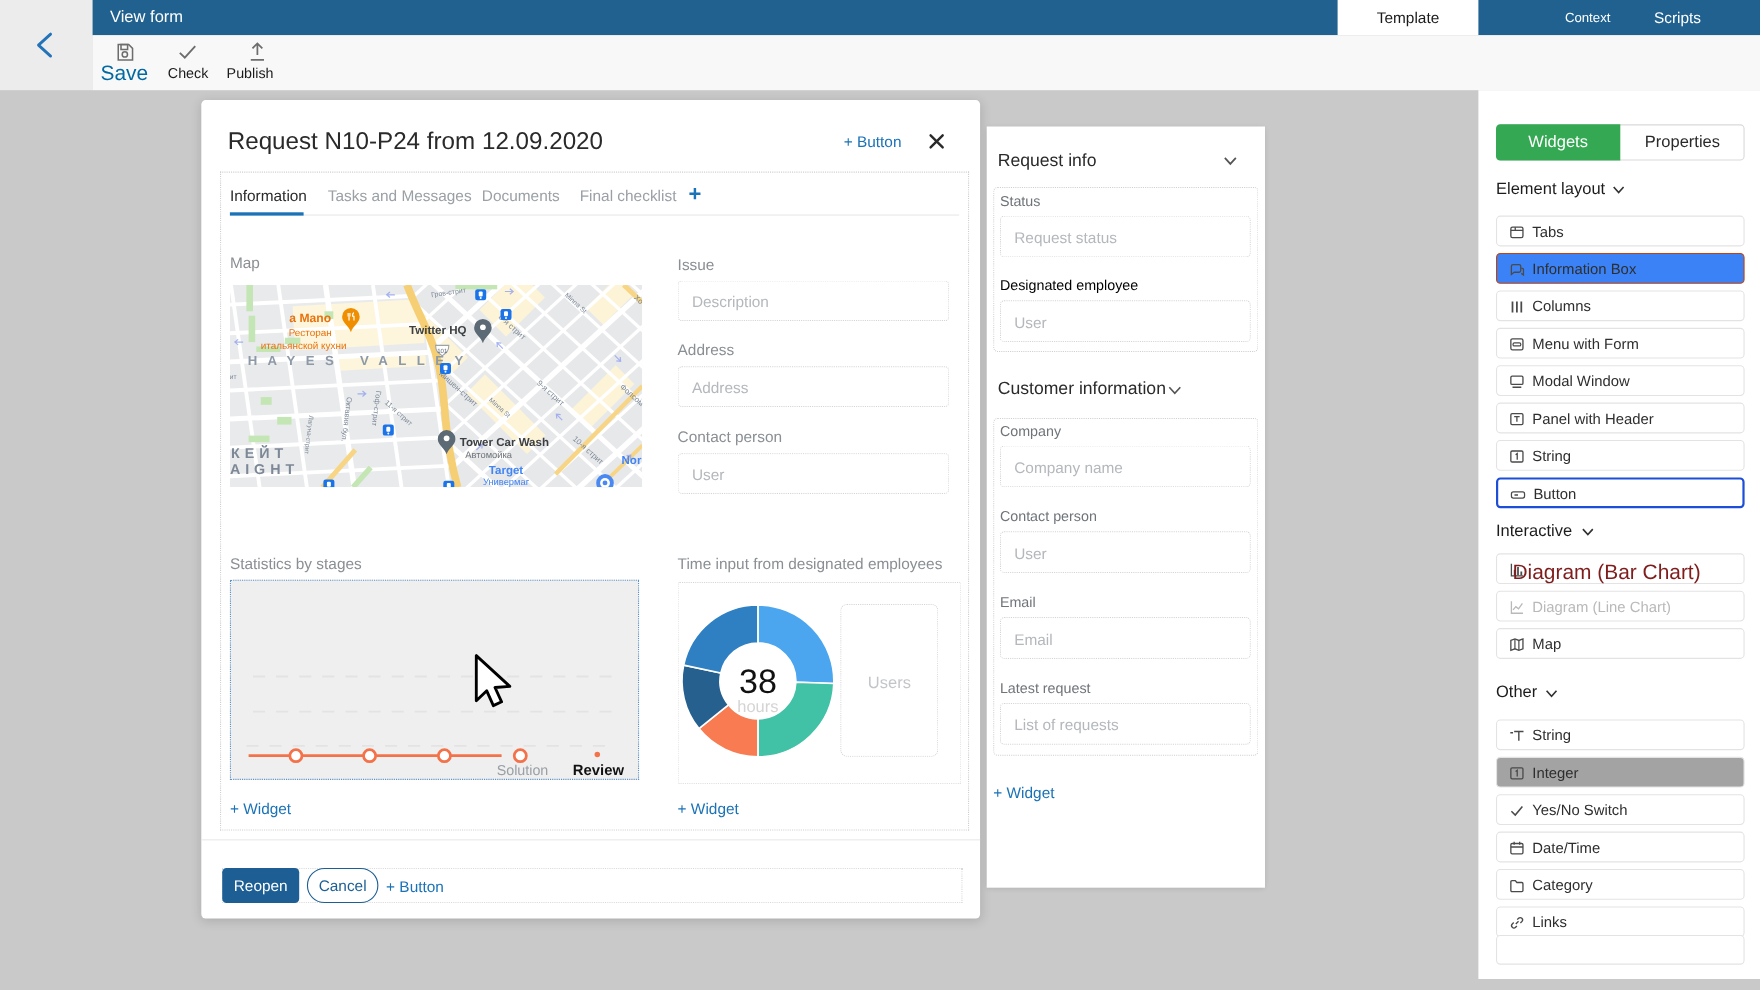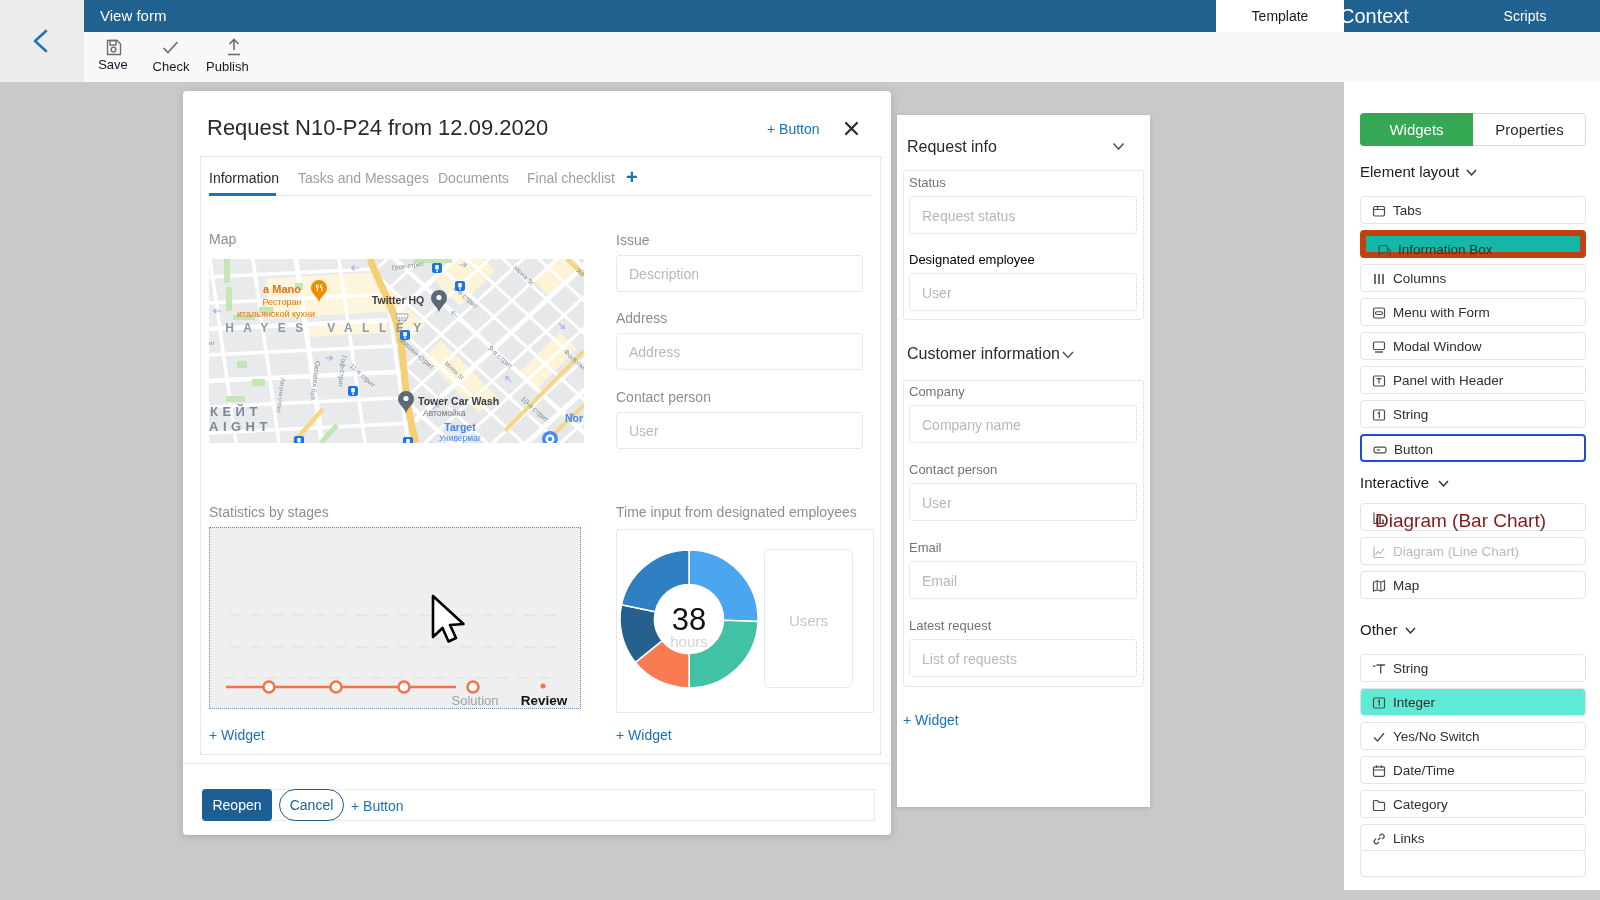--- a/index.html
+++ b/index.html
@@ -8,35 +8,35 @@
 .lbl{color:#8a8f94;font-size:14px}
 .ph{color:#b4b8bc;font-size:14px}
 .blue{color:#1a72b7}
 .din{border:1px dotted #d4d4d4;border-radius:4px;background:#fff}
 </style></head>
 <body>
 
 <div class="abs" style="left:84px;top:0;width:1516px;height:32px;background:#20618f"></div>
 <div class="abs" style="left:100px;top:7px;color:#fff;font-size:15px">View form</div>
 <div class="abs" style="left:1216px;top:0;width:128px;height:32px;background:#fff;color:#1b1b1b;font-size:14px;text-align:center;line-height:32px">Template</div>
-<div class="abs" style="left:1340px;top:0;width:124px;height:32px;color:#fff;font-size:20px;text-align:left;line-height:32px">Context</div>
+<div class="abs" style="left:1340px;top:0;width:124px;height:32px;color:#fff;font-size:12px;text-align:right;line-height:32px">Context</div>
 <div class="abs" style="left:1464px;top:0;width:122px;height:32px;color:#fff;font-size:14px;text-align:center;line-height:32px">Scripts</div>
 
 <div class="abs" style="left:0;top:0;width:84px;height:82px;background:#ececec"></div>
 <svg class="abs" style="left:30px;top:28px" width="20" height="26" viewBox="0 0 20 26">
     <path d="M16 3 L5 13 L16 23" fill="none" stroke="#2273b9" stroke-width="2.6" stroke-linecap="round" stroke-linejoin="round"></path>
   </svg>
 
 <div class="abs" style="left:84px;top:32px;width:1516px;height:50px;background:#f8f8f8"></div>
 <svg class="abs" style="left:105px;top:39px" width="17" height="17" viewBox="0 0 17 17">
     <path d="M2.5 1.5 h9.5 l3.5 3.5 v10.5 h-13 z" fill="none" stroke="#6d6d6d" stroke-width="1.4"></path>
     <rect x="5" y="1.5" width="6" height="4.5" fill="none" stroke="#6d6d6d" stroke-width="1.4"></rect>
     <circle cx="8.5" cy="10.5" r="2.4" fill="none" stroke="#6d6d6d" stroke-width="1.4"></circle>
   </svg>
-<div class="abs" style="left:85px;top:57px;width:56px;text-align:center;font-size:13px;color:#0f172a">Save</div>
+<div class="abs" style="left:85px;top:57px;width:56px;text-align:center;font-size:19px;color:#0369a1">Save</div>
 <svg class="abs" style="left:162px;top:40px" width="17" height="15" viewBox="0 0 17 15">
     <path d="M1.5 8 L6 12.5 L15.5 2" fill="none" stroke="#6d6d6d" stroke-width="1.7"></path>
   </svg>
 <div class="abs" style="left:143px;top:59px;width:56px;text-align:center;font-size:13px;color:#1b1b1b">Check</div>
 <svg class="abs" style="left:226px;top:38px" width="16" height="18" viewBox="0 0 16 18">
     <path d="M8 12 V2 M3.5 6 L8 1.5 L12.5 6" fill="none" stroke="#6d6d6d" stroke-width="1.6"></path>
     <path d="M2 16.5 h12" stroke="#6d6d6d" stroke-width="1.6"></path>
   </svg>
 <div class="abs" style="left:206px;top:59px;width:56px;font-size:13px;color:#1b1b1b">Publish</div>
 
@@ -353,21 +353,21 @@
 <svg class="abs" style="left:1466px;top:169px" width="11" height="8" viewBox="0 0 11 8">
     <path d="M1 1 L5.5 6 L10 1" fill="none" stroke="#333" stroke-width="1.5"></path>
   </svg>
 <div class="abs" style="left:1360px;top:196px;width:226px;height:28px;border:1px solid #e3e3e3;border-radius:4px;background:#fff">
     <svg style="position:absolute;left:11px;top:7px" width="14" height="14" viewBox="0 0 14 14">
       <rect x="1.5" y="2.5" width="11" height="9.5" rx="1.5" fill="none" stroke="#4a4a4a" stroke-width="1.2"></rect>
       <path d="M1.5 5.5 H12.5 M5.5 2.5 V5.5" stroke="#4a4a4a" stroke-width="1.2" fill="none"></path>
     </svg>
     <span style="position:absolute;left:32px;top:6px;font-size:13.5px;color:#2e2e2e">Tabs</span>
   </div>
-<div class="abs" style="left:1360px;top:230px;width:226px;height:28px;border:6px solid #c2410c;border-radius:4px;background:#14b8a6">
+<div class="abs" style="left:1360px;top:230px;width:226px;height:28px;border:1px solid #c2410c;border-radius:4px;background:#3b82f6">
     <svg style="position:absolute;left:11px;top:7px" width="14" height="14" viewBox="0 0 14 14">
       <path d="M4.5 9.5 L2 11.5 V4 a1.5 1.5 0 0 1 1.5-1.5 h5.5 a1.5 1.5 0 0 1 1.5 1.5 v4 a1.5 1.5 0 0 1 -1.5 1.5 z" fill="none" stroke="#4a4a4a" stroke-width="1.2"></path>
       <path d="M11 6 h1 a1 1 0 0 1 1 1 v5 l-2-1.5" fill="none" stroke="#4a4a4a" stroke-width="1.2"></path>
     </svg>
     <span style="position:absolute;left:32px;top:6px;font-size:13.5px;color:#2e2e2e">Information Box</span>
   </div>
 <div class="abs" style="left:1360px;top:264px;width:226px;height:28px;border:1px solid #e3e3e3;border-radius:4px;background:#fff">
     <svg style="position:absolute;left:11px;top:7px" width="14" height="14" viewBox="0 0 14 14">
       <path d="M3 2 V12 M7 2 V12 M11 2 V12" stroke="#4a4a4a" stroke-width="1.6" fill="none"></path>
     </svg>
@@ -437,21 +437,21 @@
 <svg class="abs" style="left:1405px;top:627px" width="11" height="8" viewBox="0 0 11 8">
     <path d="M1 1 L5.5 6 L10 1" fill="none" stroke="#333" stroke-width="1.5"></path>
   </svg>
 <div class="abs" style="left:1360px;top:654px;width:226px;height:28px;border:1px solid #e3e3e3;border-radius:4px;background:#fff">
     <svg style="position:absolute;left:11px;top:7px" width="14" height="14" viewBox="0 0 14 14">
       <path d="M1 4.2 H3.5" stroke="#4a4a4a" stroke-width="1.3"></path>
       <path d="M4.5 3 H13 M8.75 3 V11.5" stroke="#4a4a4a" stroke-width="1.3" fill="none"></path>
     </svg>
     <span style="position:absolute;left:32px;top:6px;font-size:13.5px;color:#2e2e2e">String</span>
   </div>
-<div class="abs" style="left:1360px;top:688px;width:226px;height:28px;border:1px solid #e3e3e3;border-radius:4px;background:#5eead4">
+<div class="abs" style="left:1360px;top:688px;width:226px;height:28px;border:1px solid #e3e3e3;border-radius:4px;background:#a3a3a3">
     <svg style="position:absolute;left:11px;top:7px" width="14" height="14" viewBox="0 0 14 14">
       <rect x="1.5" y="2" width="11" height="10" rx="1.2" fill="none" stroke="#4a4a4a" stroke-width="1.2"></rect>
       <path d="M5.8 5.4 L7.3 4.3 V10" stroke="#4a4a4a" stroke-width="1.2" fill="none"></path>
     </svg>
     <span style="position:absolute;left:32px;top:6px;font-size:13.5px;color:#2e2e2e">Integer</span>
   </div>
 <div class="abs" style="left:1360px;top:722px;width:226px;height:28px;border:1px solid #e3e3e3;border-radius:4px;background:#fff">
     <svg style="position:absolute;left:11px;top:7px" width="14" height="14" viewBox="0 0 14 14">
       <path d="M2 7.5 L5.5 11 L12 3.2" stroke="#4a4a4a" stroke-width="1.4" fill="none"></path>
     </svg>

